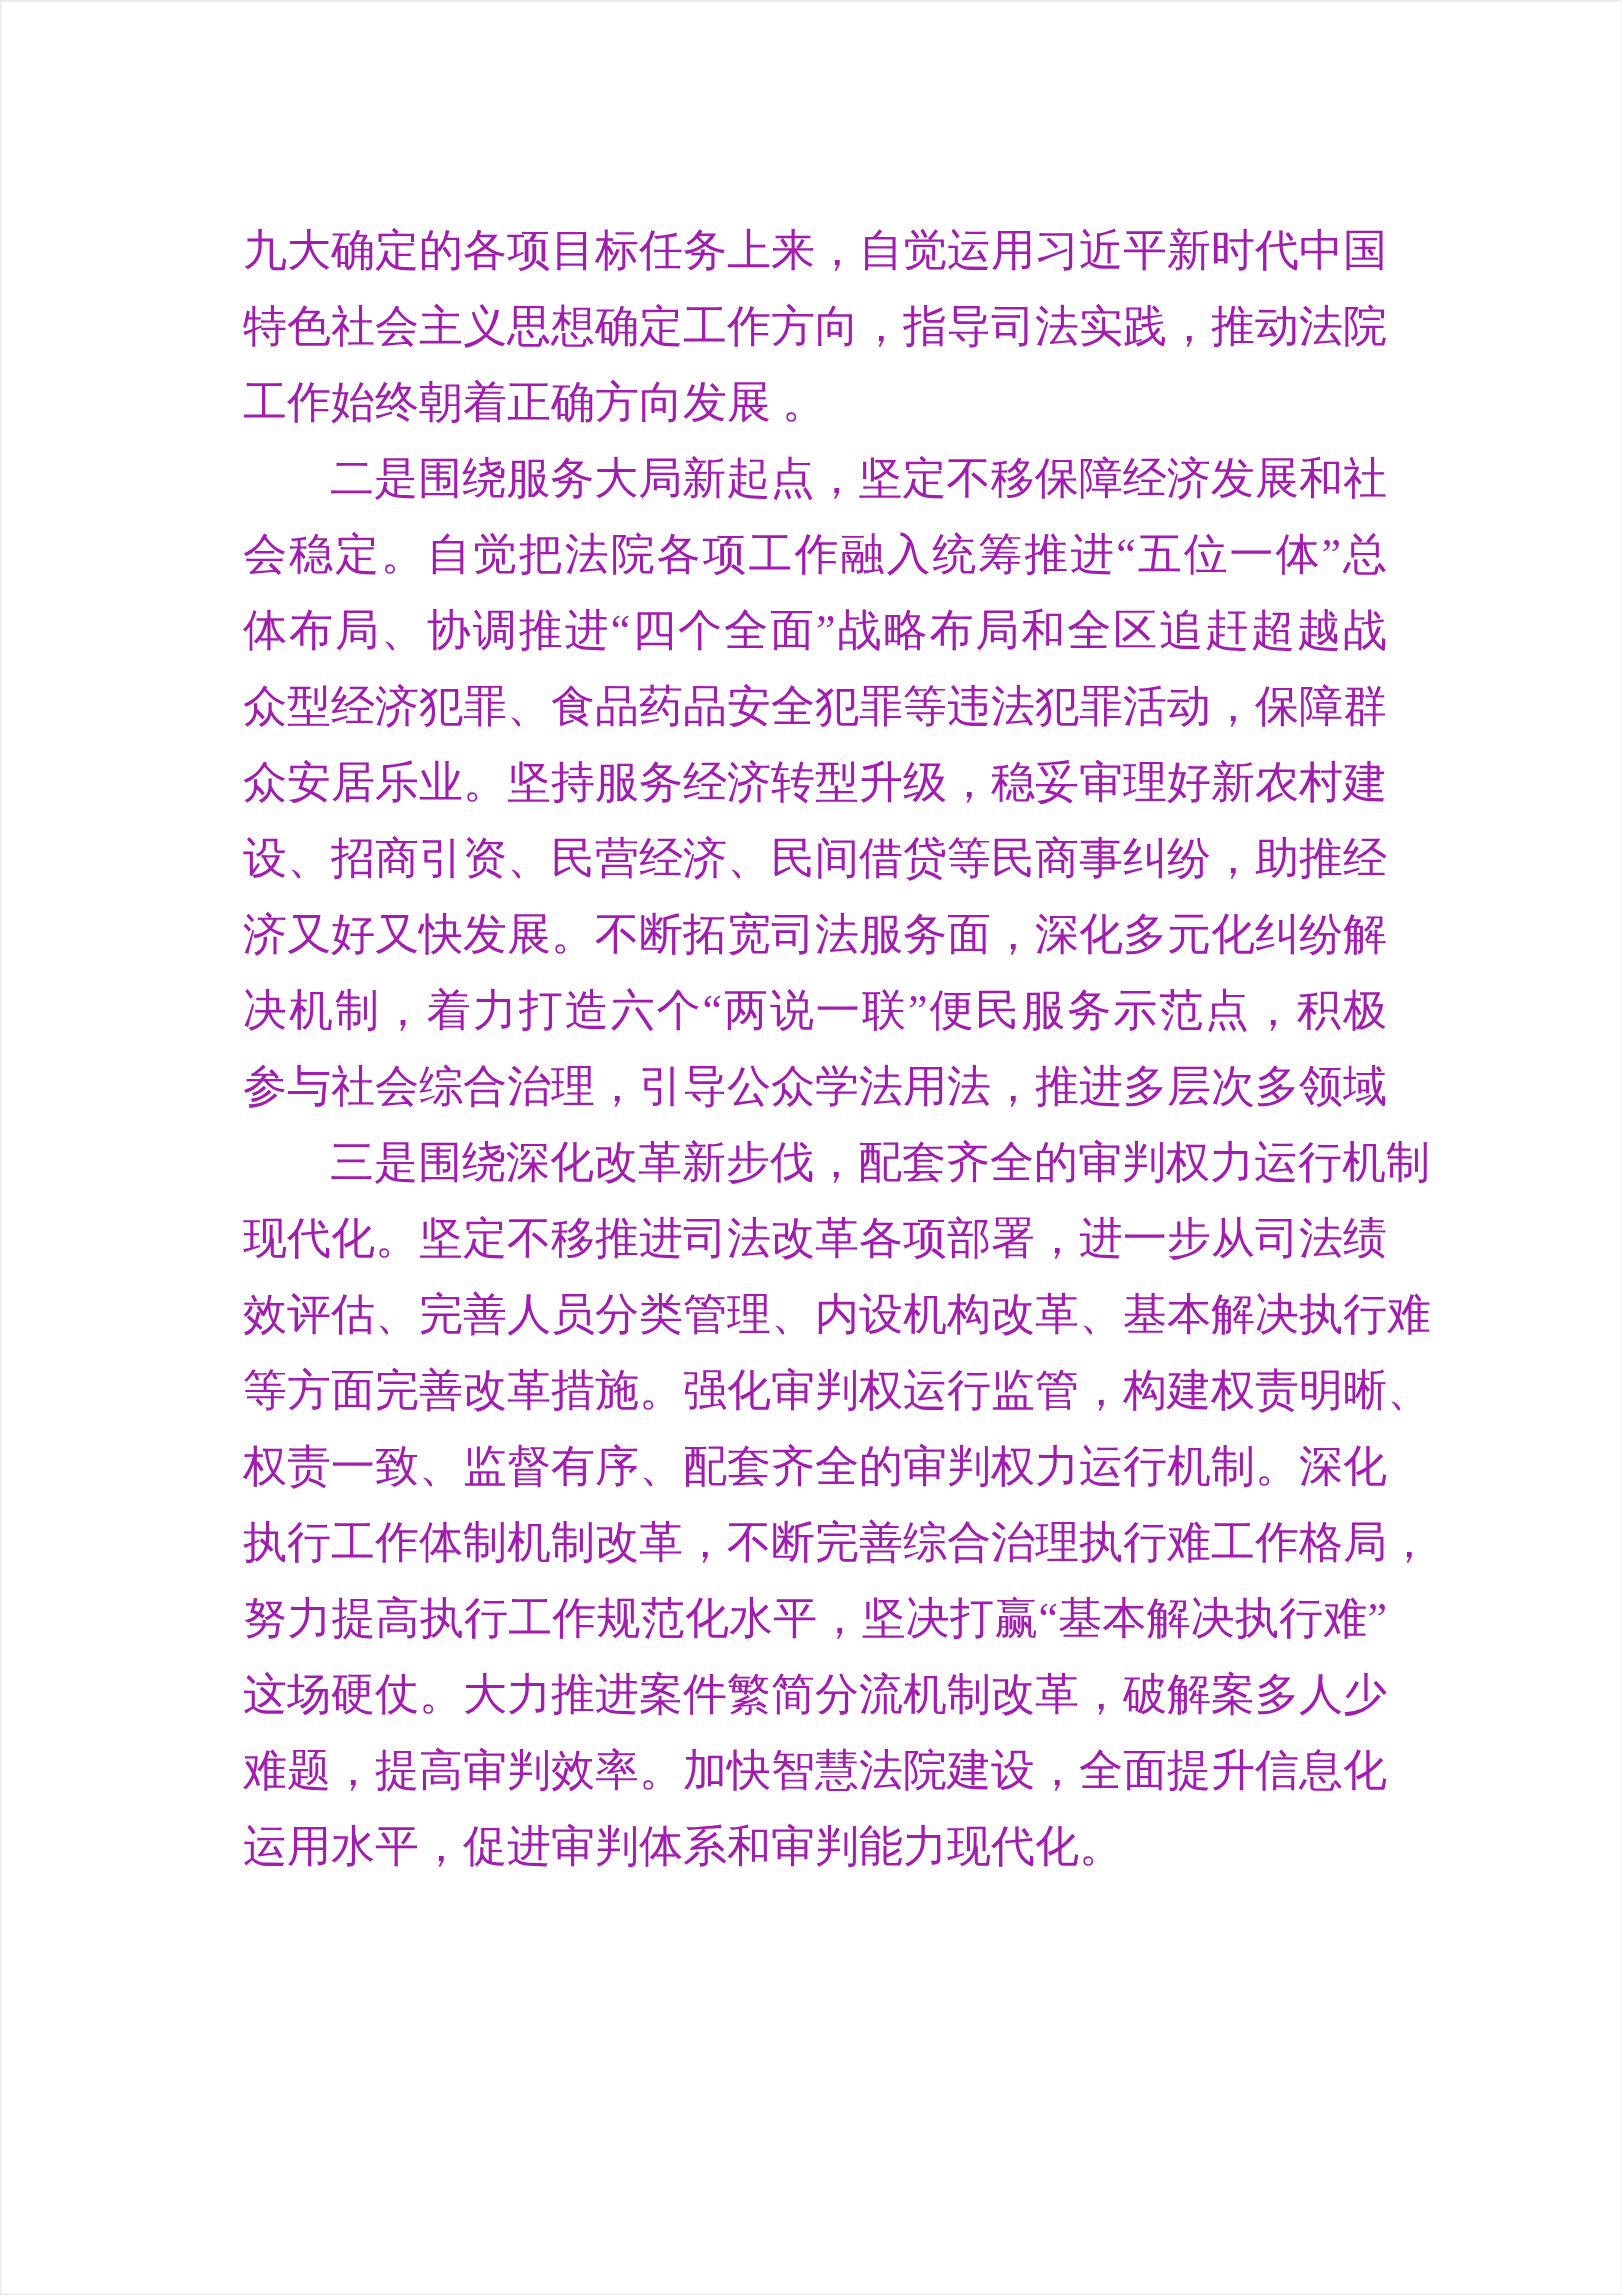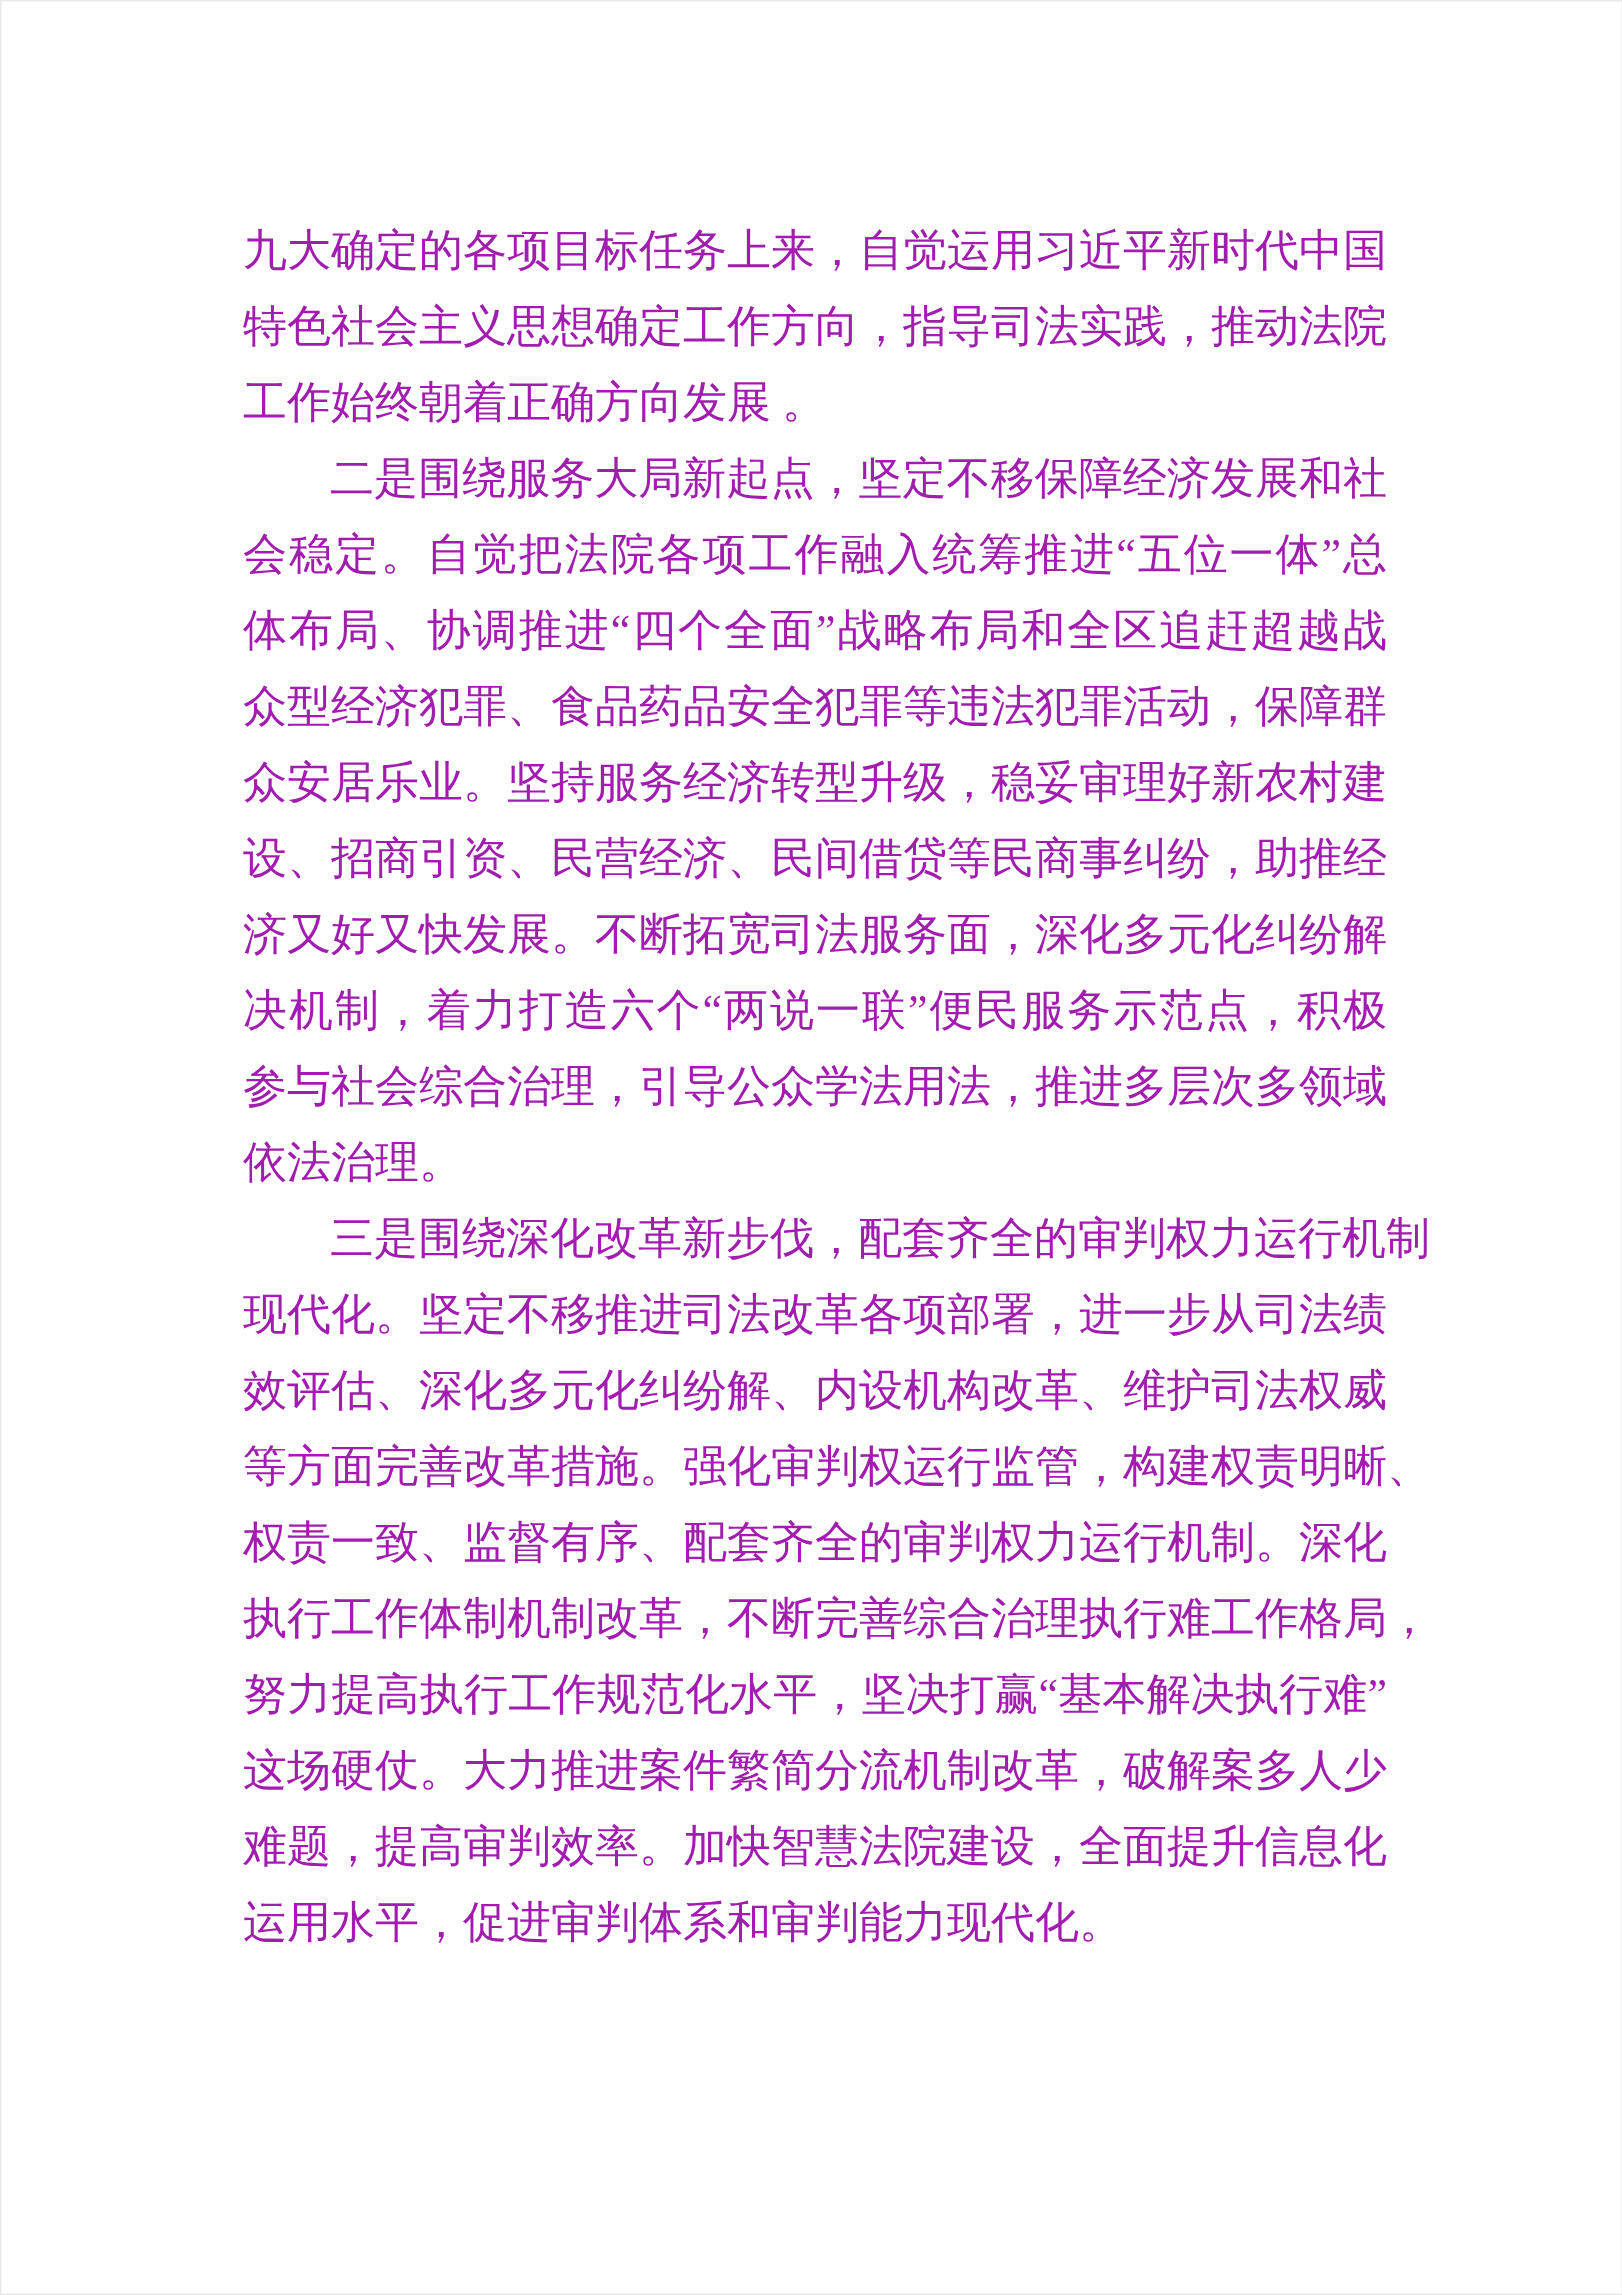--- a/index.html
+++ b/index.html
@@ -57,27 +57,26 @@
   <div class="para">
     <div class="line indent">二是围绕服务大局新起点，坚定不移保障经济发展和社</div>
     <div class="line">会稳定。自觉把法院各项工作融入统筹推进“五位一体”总</div>
     <div class="line">体布局、协调推进“四个全面”战略布局和全区追赶超越战</div>
     <div class="line">众型经济犯罪、食品药品安全犯罪等违法犯罪活动，保障群</div>
     <div class="line">众安居乐业。坚持服务经济转型升级，稳妥审理好新农村建</div>
     <div class="line">设、招商引资、民营经济、民间借贷等民商事纠纷，助推经</div>
     <div class="line">济又好又快发展。不断拓宽司法服务面，深化多元化纠纷解</div>
     <div class="line">决机制，着力打造六个“两说一联”便民服务示范点，积极</div>
     <div class="line">参与社会综合治理，引导公众学法用法，推进多层次多领域</div>
-    <div class="line para-end">依法治理。</div>
   </div>
 
   <div class="para">
     <div class="line indent">三是围绕深化改革新步伐，配套齐全的审判权力运行机制</div>
     <div class="line">现代化。坚定不移推进司法改革各项部署，进一步从司法绩</div>
-    <div class="line">效评估、深化多元化纠纷解、内设机构改革、维护司法权威</div>
+    <div class="line">效评估、完善人员分类管理、内设机构改革、基本解决执行难</div>
     <div class="line">等方面完善改革措施。强化审判权运行监管，构建权责明晰、</div>
     <div class="line">权责一致、监督有序、配套齐全的审判权力运行机制。深化</div>
     <div class="line">执行工作体制机制改革，不断完善综合治理执行难工作格局，</div>
     <div class="line">努力提高执行工作规范化水平，坚决打赢“基本解决执行难”</div>
     <div class="line">这场硬仗。大力推进案件繁简分流机制改革，破解案多人少</div>
     <div class="line">难题，提高审判效率。加快智慧法院建设，全面提升信息化</div>
     <div class="line para-end">运用水平，促进审判体系和审判能力现代化。</div>
   </div>
 
 </div>

